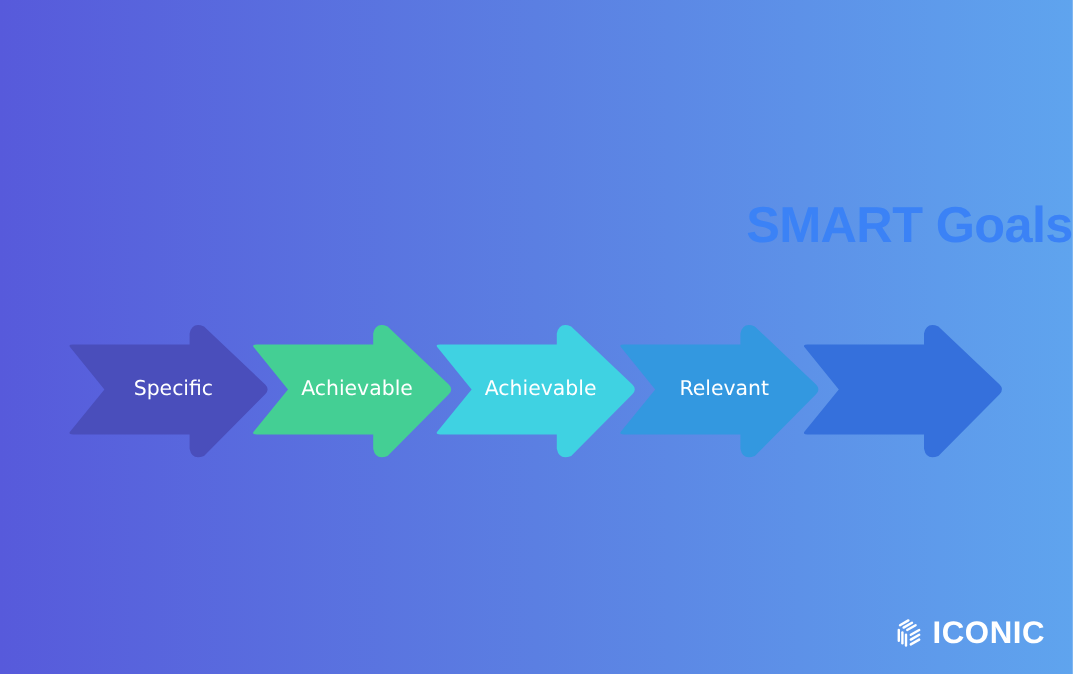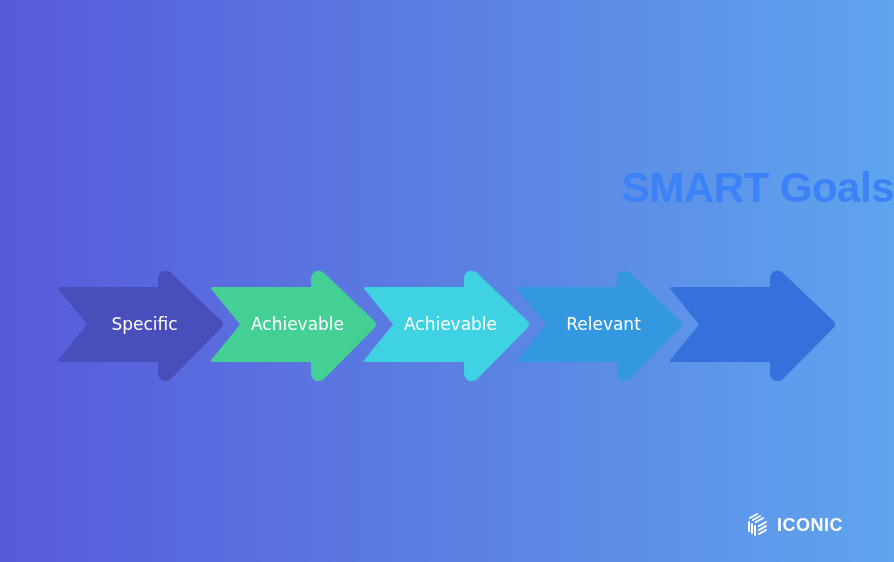--- a/index.html
+++ b/index.html
@@ -42,21 +42,21 @@
       left: 746px;
       top: 512px;
       display: flex;
       align-items: center;
       gap: 9px;
     }
     .logo-text {
       color: #ffffff;
       font-family: "Liberation Sans", sans-serif;
       font-weight: bold;
-      font-size: 18px;
+      font-size: 26px;
       letter-spacing: 0.5px;
     }
   </style>
 </head>
 <body>
 
 <div class="title">SMART Goals</div>
 
 <div class="flow">
   <svg width="894" height="562">

